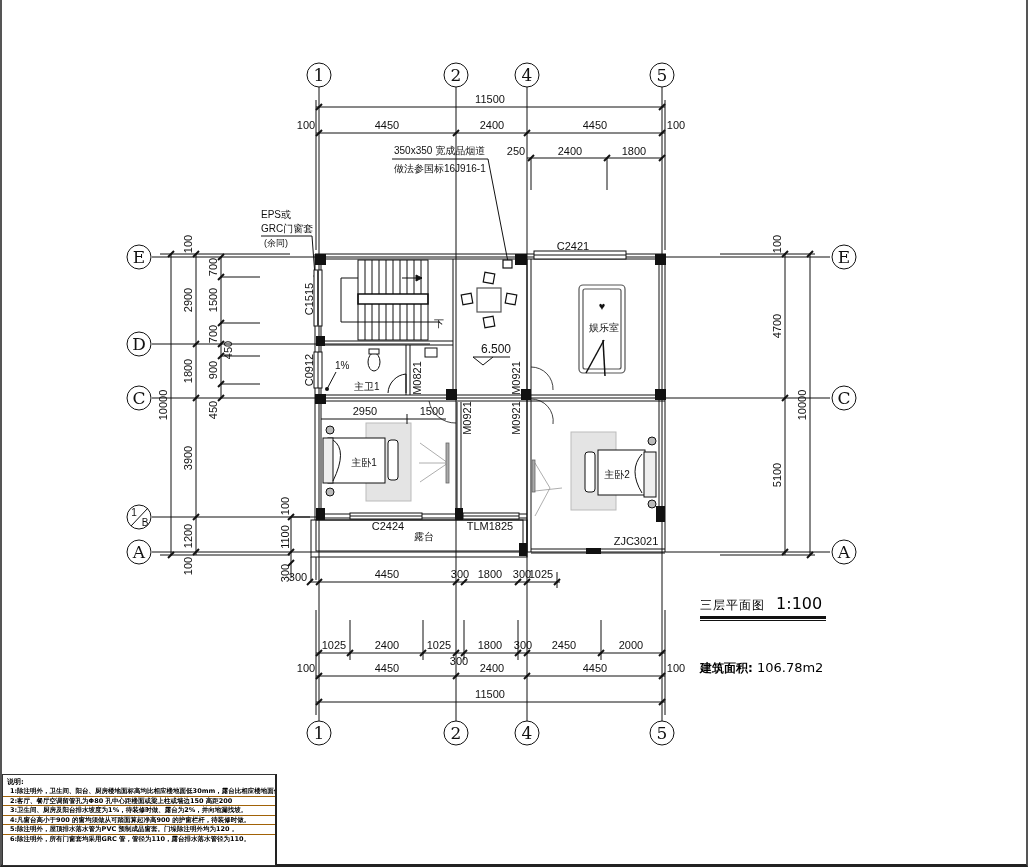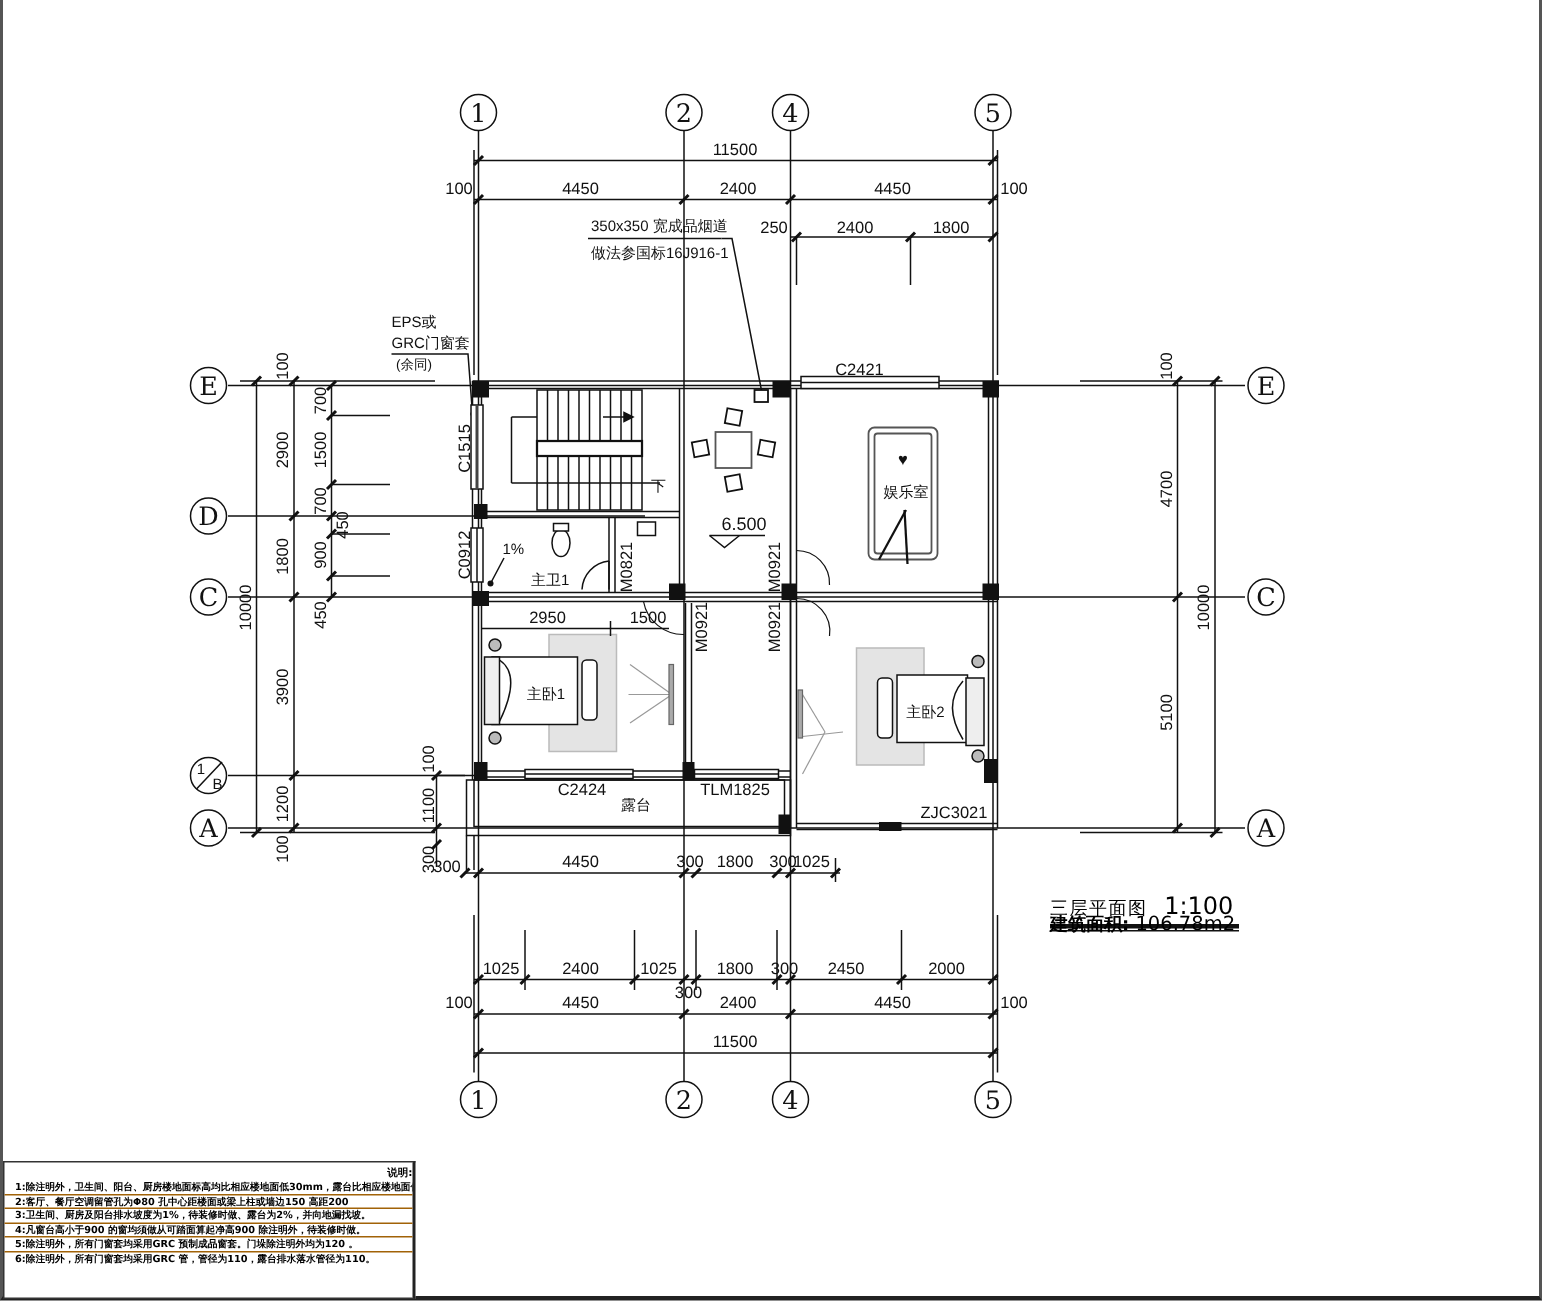--- a/index.html
+++ b/index.html
@@ -5,27 +5,27 @@
   html, body { margin: 0; padding: 0; background: #ffffff; }
   body { width: 1028px; height: 868px; position: relative; overflow: hidden; font-family: "DejaVu Sans", sans-serif; }
   .frame { position: absolute; left: 0; top: 0; width: 1024px; height: 864px; border-left: 2px solid #555; border-right: 2px solid #555; border-bottom: 3px solid #222; box-sizing: content-box; }
   svg { position: absolute; left: 0; top: 0; }
   svg text { font-family: "Liberation Sans", sans-serif; fill: #111; }
   .dim { font-size: 11px; }
   .axis-label { font-family: "DejaVu Serif", serif; font-size: 17px; }
   .room { font-size: 10px; }
   .code { font-size: 11px; }
   .notes { position: absolute; left: 2px; top: 774px; width: 272px; height: 90px; border: 1px solid #333; border-right: 2px solid #222; background: #fff; font-size: 6.5px; line-height: 1; }
-  .notes .title { font-weight: bold; padding: 4px 0 1px 4px; font-size: 7px; text-align: right; }
+  .notes .title { font-weight: bold; padding: 4px 0 1px 4px; font-size: 7px; }
   .notes .row { border-top: 1px solid #a16207; padding: 1px 0 1px 7px; white-space: nowrap; overflow: hidden; font-weight: bold; }
   .title-block { position: absolute; left: 700px; top: 594px; }
   .title-main { font-family: "DejaVu Sans", sans-serif; font-size: 12px; letter-spacing: 1px; }
   .title-scale { font-size: 16px; margin-left: 6px; margin-top: 16px; }
   .title-underline { width: 126px; height: 0; border-top: 3px solid #111; border-bottom: 1px solid #111; margin-top: 2px; padding-top: 1px; }
-  .area { position: absolute; left: 700px; top: 608px; font-size: 13px; }
+  .area { position: absolute; left: 700px; top: 660px; font-size: 13px; }
   .area .k { font-weight: bold; font-size: 12px; }
 </style>
 </head>
 <body>
 
 <div class="frame"></div>
 
 <svg width="1028" height="868" viewBox="0 0 1028 868">
 
   <g stroke="#111" stroke-width="1" fill="none">
@@ -463,16 +463,16 @@
 <div class="area">
   <span class="k">建筑面积:</span>
   <span>106.78m2</span>
 </div>
 
 <div class="notes">
   <div class="title">说明:</div>
   <div class="row" style="border-top:none">1:除注明外，卫生间、阳台、厨房楼地面标高均比相应楼地面低30mm，露台比相应楼地面低50mm.</div>
   <div class="row">2:客厅、餐厅空调留管孔为Φ80 孔中心距楼面或梁上柱或墙边150 高距200</div>
   <div class="row">3:卫生间、厨房及阳台排水坡度为1%，待装修时做、露台为2%，并向地漏找坡。</div>
-  <div class="row">4:凡窗台高小于900 的窗均须做从可踏面算起净高900 除注明外，待装修时做。</div>
-  <div class="row">5:除注明外，所有门窗套均采用GRC 预制成品窗套。门垛除注明外均为120 。</div>
+  <div class="row">4:凡窗台高小于900 的窗均须做从可踏面算起净高900 的护窗栏杆，待装修时做。</div>
+  <div class="row">5:除注明外，屋顶排水落水管为PVC 预制成品窗套。门垛除注明外均为120 。</div>
   <div class="row">6:除注明外，所有门窗套均采用GRC 管，管径为110，露台排水落水管径为110。</div>
 </div>
 
 </body></html>

